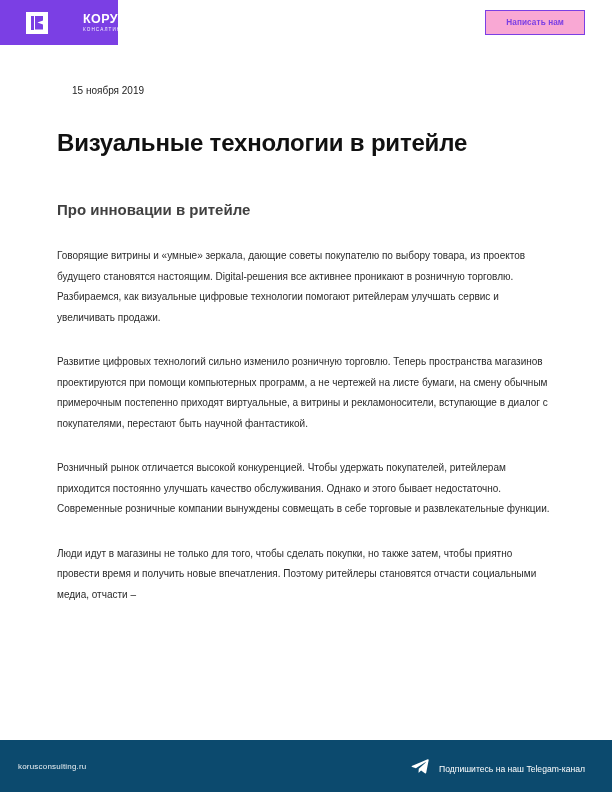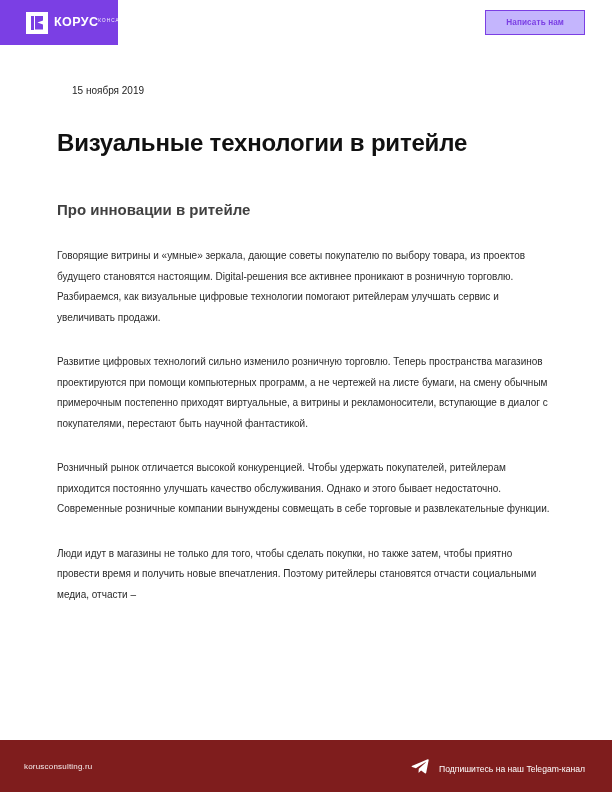--- a/index.html
+++ b/index.html
@@ -68,22 +68,23 @@
     position: absolute;
     left: 9px;
     top: 4px;
     width: 8px;
     height: 14px;
     background: #7b3fe4;
     clip-path: polygon(100% 0, 100% 35%, 30% 50%, 100% 65%, 100% 100%, 0 100%, 0 0);
   }
   .logo-text {
     display: flex;
-    flex-direction: row;
+    flex-direction: column;
     line-height: 1;
+    margin-left: 29px;
   }
   .logo-title {
     color: #ffffff;
     font-size: 12.5px;
     font-weight: bold;
     letter-spacing: 0.4px;
   }
   .logo-sub {
     color: #ffffff;
     font-size: 4.6px;
@@ -92,21 +93,21 @@
     opacity: 0.95;
   }
   .header-right {
     display: flex;
     align-items: center;
     padding-right: 27px;
   }
   .btn-outline {
     border: 1px solid #7b3fe4;
     color: #7b3fe4;
-    background: #c4b5fd;
+    background: #f9a8d4;
     font-size: 8.2px;
     font-weight: bold;
     padding: 7px 20px;
     letter-spacing: 0.1px;
     cursor: pointer;
     white-space: nowrap;
   }
 
   
   .content {
@@ -143,24 +144,24 @@
     text-align: left;
   }
   p.para:first-of-type {
     margin-top: 28px;
   }
 
   
   .footer {
     flex: 0 0 auto;
     height: 52px;
-    background: #7f1d1d;
-    display: flex;
-    align-items: center;
-    padding: 0 27px 0 24px;
+    background: #0c4a6e;
+    display: flex;
+    align-items: center;
+    padding: 0 27px 0 18px;
     box-sizing: border-box;
     justify-content: space-between;
   }
   .footer-site {
     color: #ffffff;
     font-size: 8px;
     letter-spacing: 0.2px;
     opacity: 0.92;
   }
   .footer-mid {

